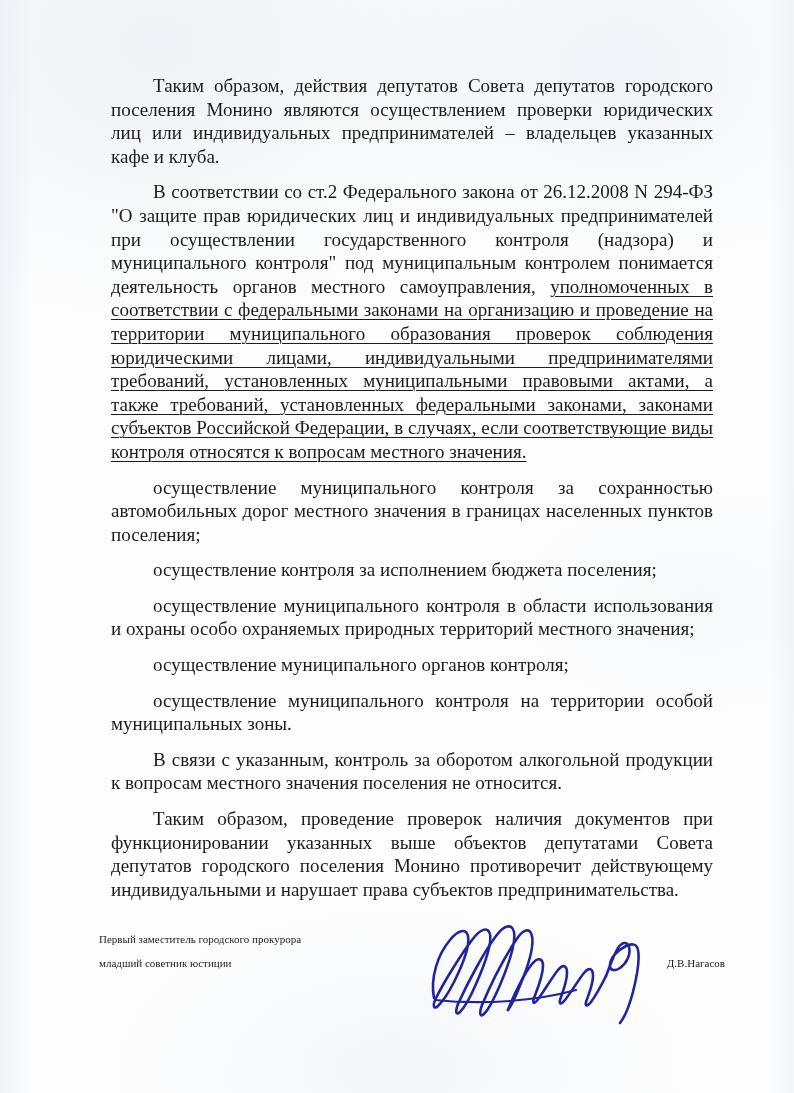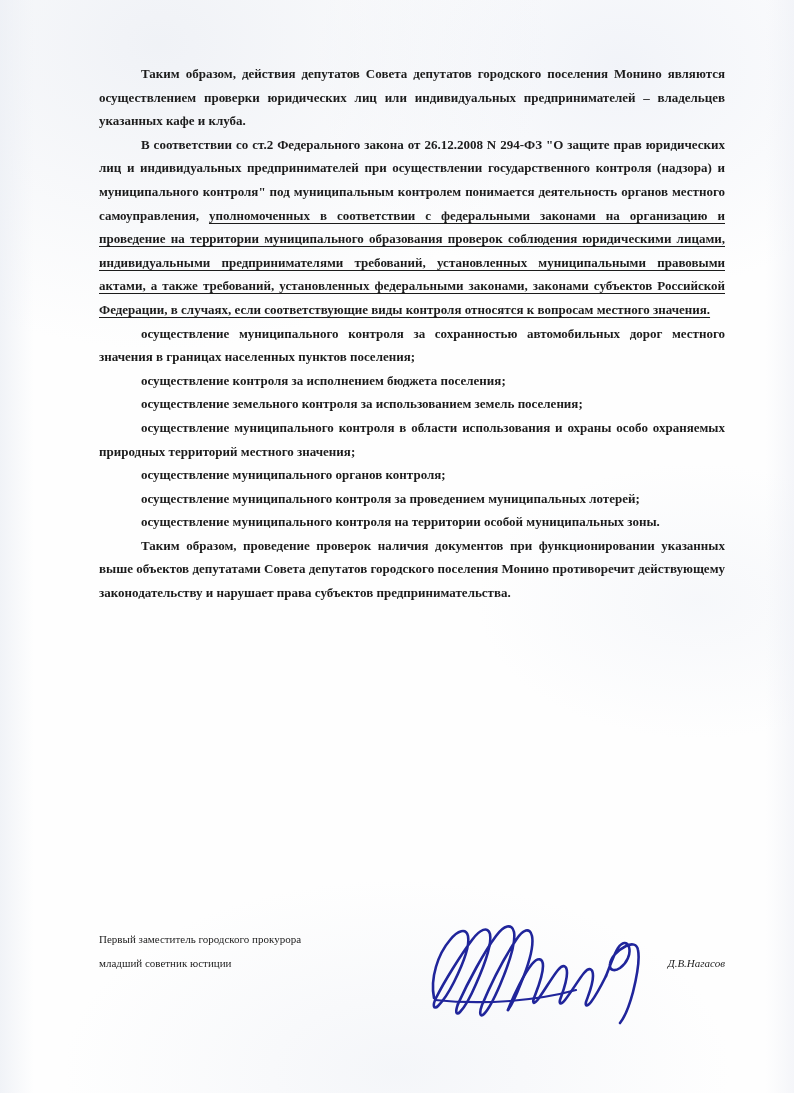--- a/index.html
+++ b/index.html
@@ -45,28 +45,27 @@
   }
 
   .body-text {
     position: absolute;
     left: 99px;
     top: 62px;
     width: 626px;
   }
 
   p.para {
-    margin: 0;
+    margin: 12px;
     text-align: justify;
     text-justify: inter-word;
-    font-size: 13px;
+    font-size: 19px;
     line-height: 23.6px;
     text-indent: 42px;
     hyphens: none;
-    font-weight: bold;
   }
 
   
   p.clause {
     text-indent: 42px;
   }
 
   
   .underlined {
     text-decoration: underline;
@@ -86,21 +85,20 @@
     display: flex;
     justify-content: space-between;
     align-items: flex-start;
   }
   .sig-title-lines {
     white-space: pre-line;
   }
   .sig-name {
     white-space: nowrap;
     padding-top: 23.6px;
-    font-style: italic;
   }
 
   .signature {
     position: absolute;
     left: 424px;
     top: 906px;
     width: 230px;
     height: 118px;
     pointer-events: none;
   }
@@ -119,32 +117,31 @@
 
     <p class="para">Таким образом, действия депутатов Совета депутатов городского поселения Монино являются осуществлением проверки юридических лиц или индивидуальных предпринимателей – владельцев указанных кафе и клуба.</p>
 
     <p class="para"><span>В соответствии со ст.2 Федерального закона от 26.12.2008 N 294-ФЗ "О защите прав юридических лиц и индивидуальных предпринимателей при осуществлении государственного контроля (надзора) и муниципального контроля" под муниципальным контролем понимается деятельность органов местного самоуправления, </span><span class="underlined">уполномоченных в соответствии с федеральными законами на организацию и проведение на территории муниципального образования проверок соблюдения юридическими лицами, индивидуальными предпринимателями требований, установленных муниципальными правовыми актами, а также требований, установленных федеральными законами, законами субъектов Российской Федерации, в случаях, если соответствующие виды контроля относятся к вопросам местного значения.</span></p>
 
 
     <p class="para clause">осуществление муниципального контроля за сохранностью автомобильных дорог местного значения в границах населенных пунктов поселения;</p>
 
     <p class="para clause">осуществление контроля за исполнением бюджета поселения;</p>
 
-    <p class="para clause">осуществление земельного контроля за использованием земель поселения;</p>
 
     <p class="para clause">осуществление муниципального контроля в области использования и охраны особо охраняемых природных территорий местного значения;</p>
 
     <p class="para clause">осуществление муниципального органов контроля;</p>
 
-    <p class="para clause">осуществление муниципального контроля за проведением муниципальных лотерей;</p>
 
     <p class="para clause">осуществление муниципального контроля на территории особой муниципальных зоны.</p>
 
+    <p class="para">В связи с указанным, контроль за оборотом алкогольной продукции к вопросам местного значения поселения не относится.</p>
 
-    <p class="para">Таким образом, проведение проверок наличия документов при функционировании указанных выше объектов депутатами Совета депутатов городского поселения Монино противоречит действующему законодательству и нарушает права субъектов предпринимательства.</p>
+    <p class="para">Таким образом, проведение проверок наличия документов при функционировании указанных выше объектов депутатами Совета депутатов городского поселения Монино противоречит действующему индивидуальными и нарушает права субъектов предпринимательства.</p>
 
 
   </div>
 
   <div class="sig-block">
     <div class="sig-row">
       <div class="sig-title-lines">Первый заместитель городского прокурора
 младший советник юстиции</div>
       <div class="sig-name">Д.В.Нагасов</div>
     </div>

